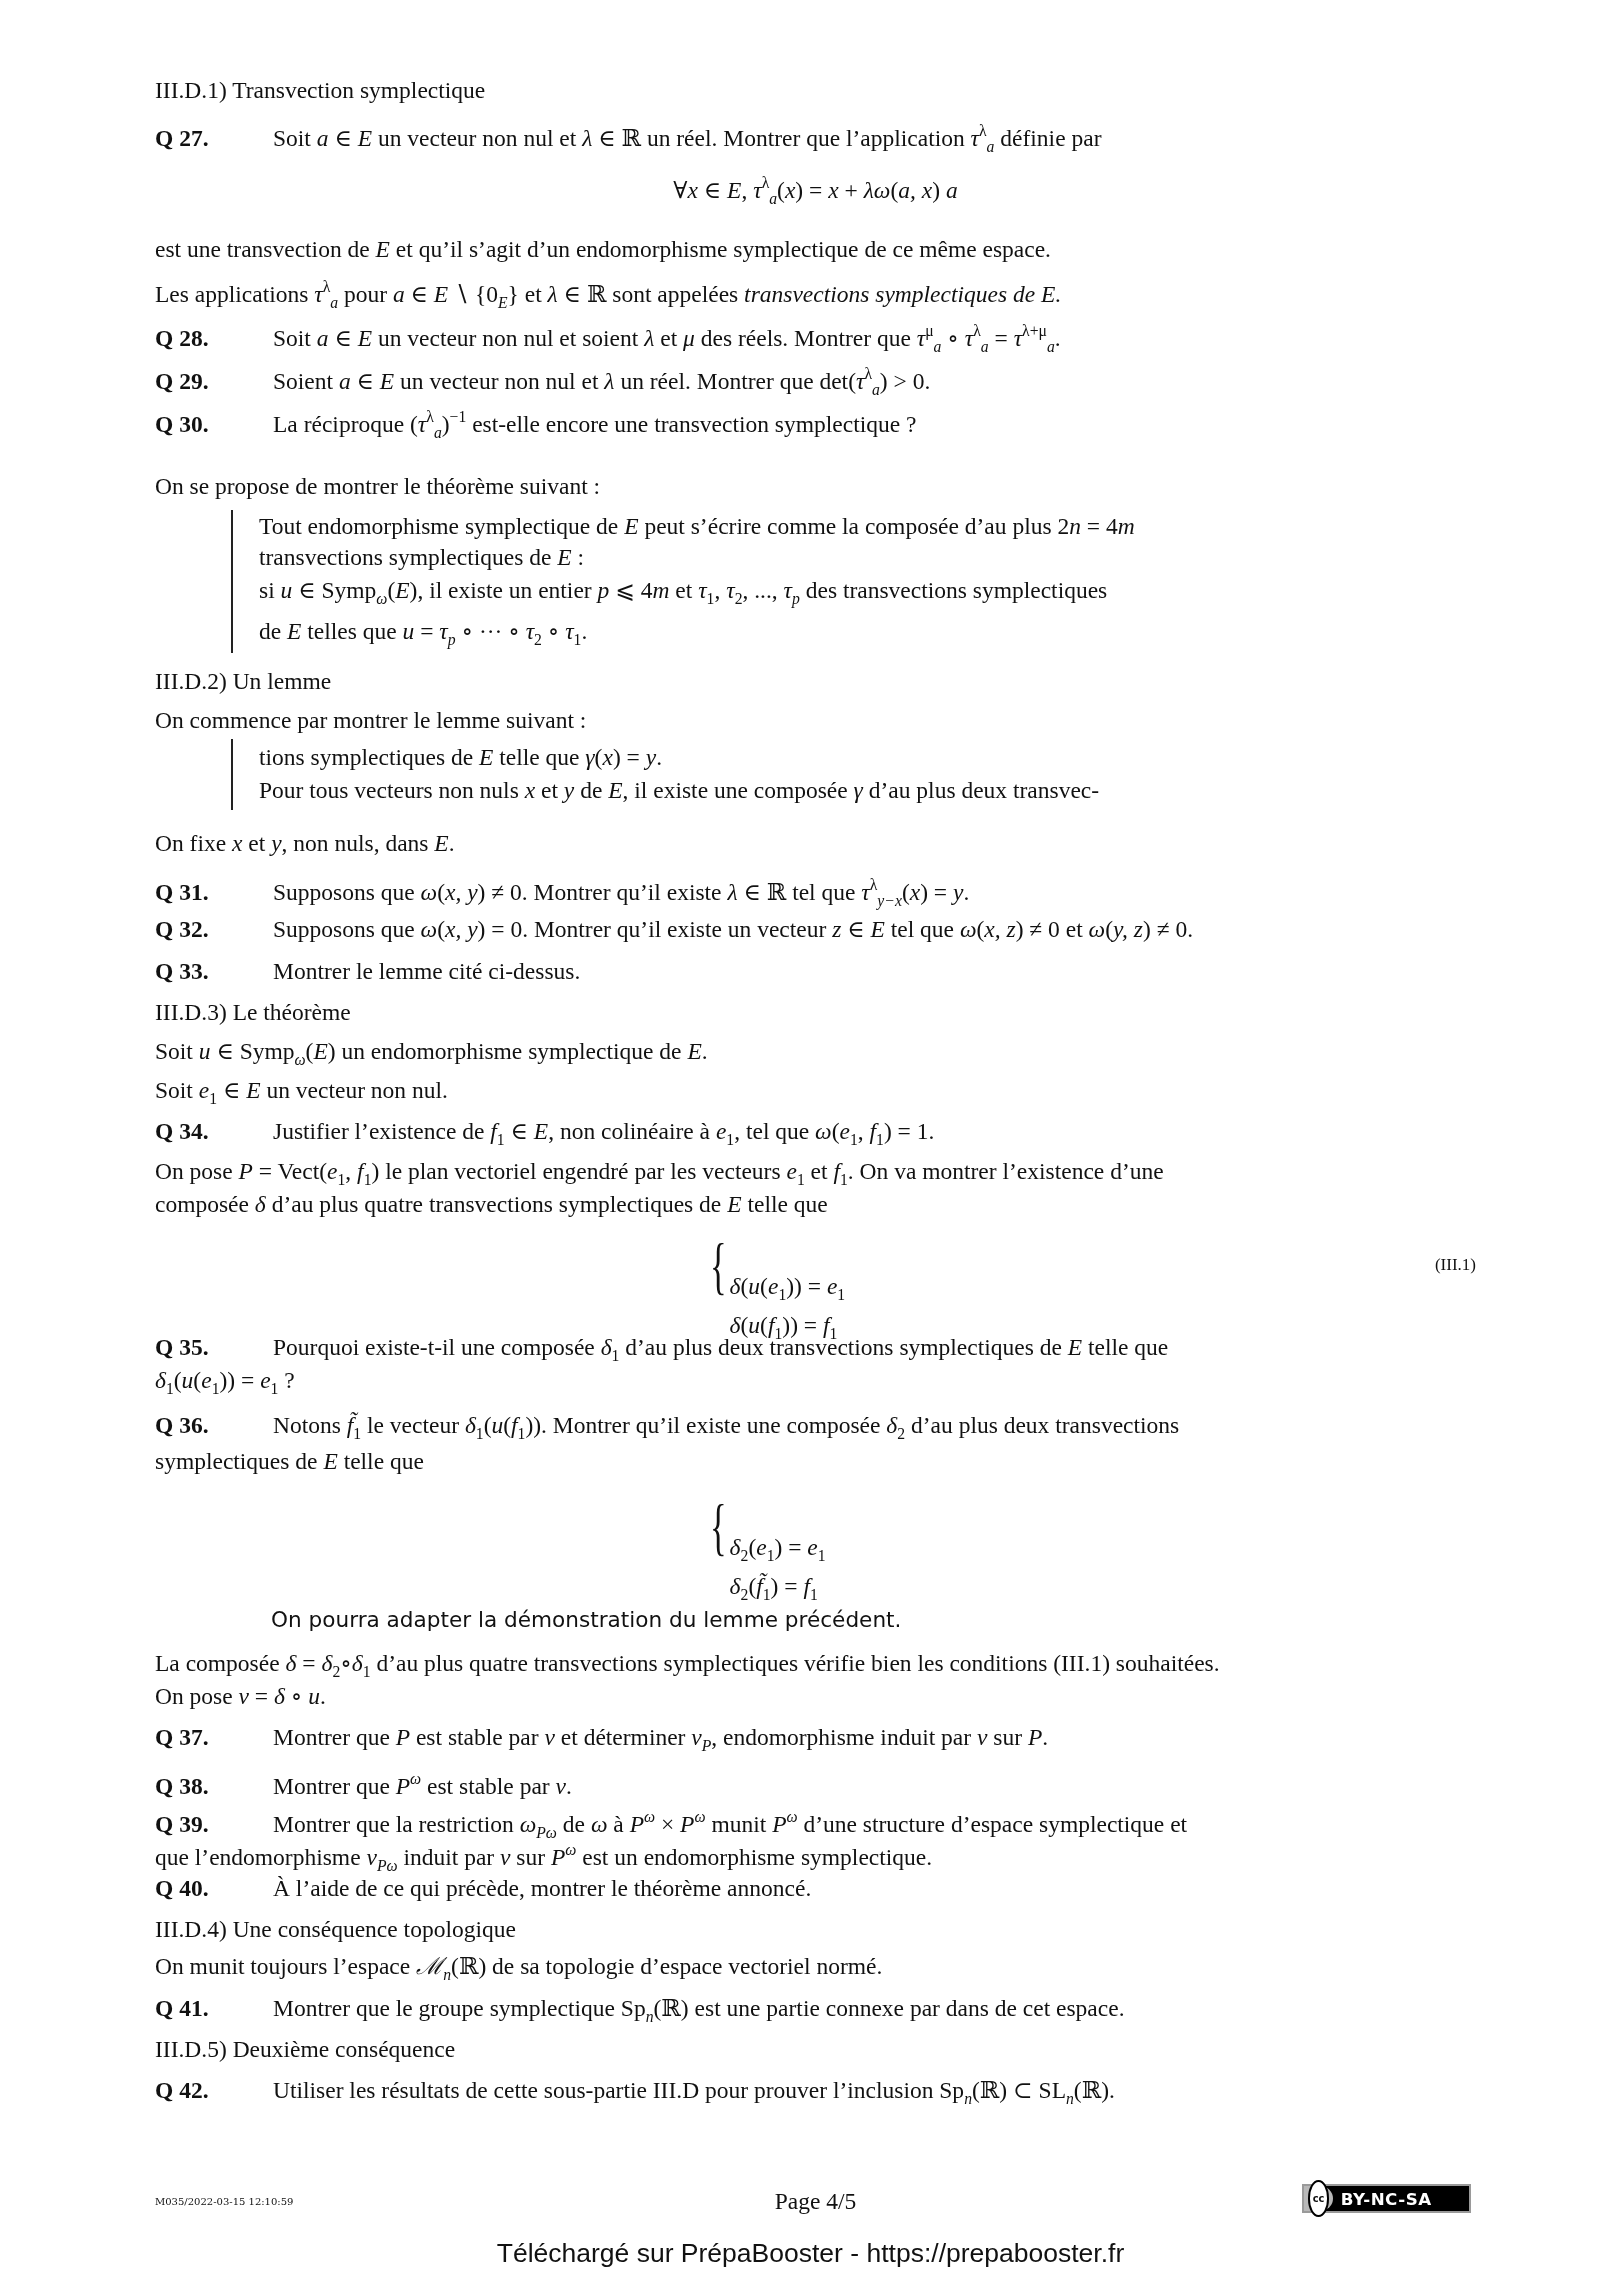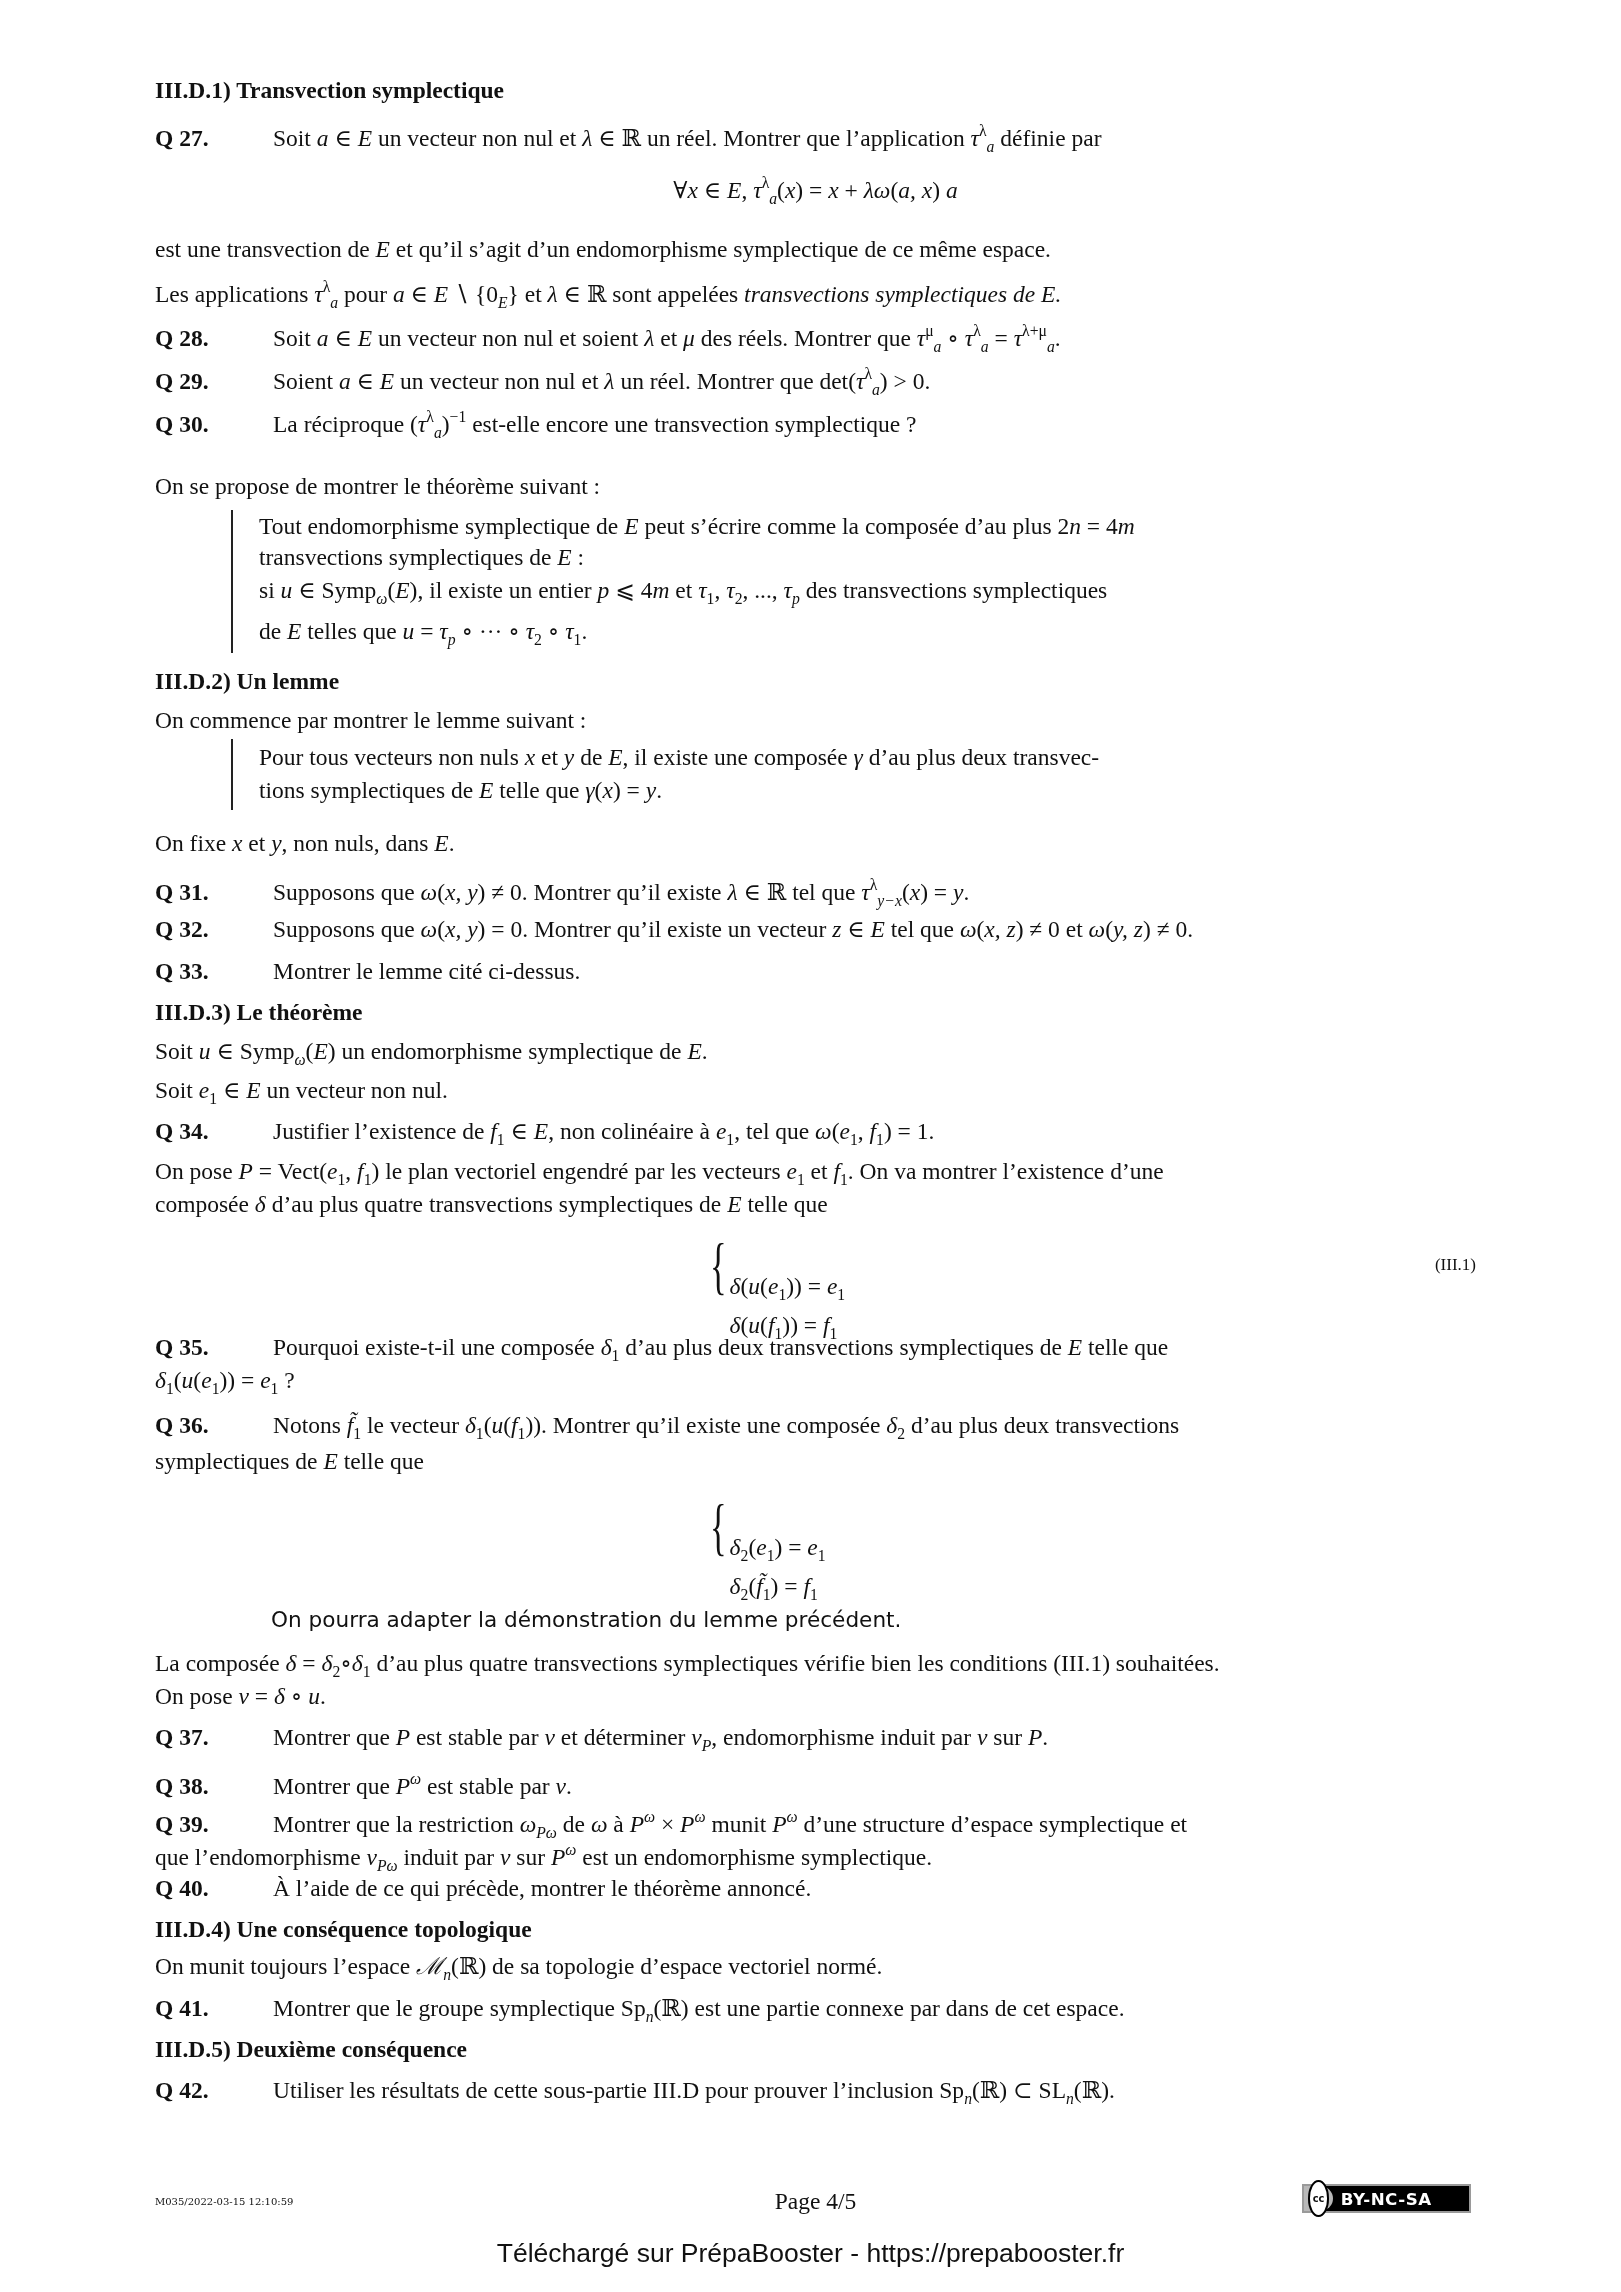--- a/index.html
+++ b/index.html
@@ -2,21 +2,21 @@
 <html><head>
 <meta charset="utf-8">
 <style>
   html, body { margin: 0; padding: 0; background: #ffffff; }
   body { width: 1621px; height: 2293px; position: relative; overflow: hidden;
          font-family: "DejaVu Serif", "Liberation Serif", serif; color: #111; }
   .page { position: absolute; left: 155px; top: 0; width: 1321px; }
   .ln { position: absolute; left: 0; font-size: 23.5px; line-height: 29px; white-space: nowrap;
         font-family: "Liberation Serif", "DejaVu Serif", serif; }
   .ln.justify { white-space: normal; width: 1321px; text-align: justify; text-align-last: left; }
-  .h { font-weight: bold; }
+  .h { font-weight: normal; }
   .qnum { font-weight: bold; display: inline-block; width: 118px; }
   .i { font-style: italic; }
   .sf { font-family: "DejaVu Sans", "Liberation Sans", sans-serif; font-size: 21.6px; }
   .sub { vertical-align: -5.9px; font-size: 15.7px; }
   .sup { vertical-align: 9.8px; font-size: 15.7px; }
   .quote { position: absolute; left: 76px; border-left: 2px solid #222; }
   .qt { position: absolute; left: 104px; font-size: 23.5px; line-height: 33px; white-space: nowrap;
         font-family: "Liberation Serif", "DejaVu Serif", serif; }
   .center { position: absolute; left: 0; width: 1321px; text-align: center; font-size: 23.5px;
             font-family: "Liberation Serif", "DejaVu Serif", serif; }
@@ -64,22 +64,22 @@
     <div><span>Tout endomorphisme symplectique de </span><span class="i">E</span><span> peut s’écrire comme la composée d’au plus 2</span><span class="i">n</span><span> = 4</span><span class="i">m</span></div>
     <div style="margin-top:-2px"><span>transvections symplectiques de </span><span class="i">E</span><span> :</span></div>
     <div><span>si </span><span class="i">u</span><span> ∈ Symp</span><span class="sub i">ω</span><span>(</span><span class="i">E</span><span>), il existe un entier </span><span class="i">p</span><span> ⩽ 4</span><span class="i">m</span><span> et </span><span class="i">τ</span><span class="sub">1</span><span>, </span><span class="i">τ</span><span class="sub">2</span><span>, ..., </span><span class="i">τ</span><span class="sub i">p</span><span> des transvections symplectiques</span></div>
     <div><span>de </span><span class="i">E</span><span> telles que </span><span class="i">u</span><span> = </span><span class="i">τ</span><span class="sub i">p</span><span> ∘ ··· ∘ </span><span class="i">τ</span><span class="sub">2</span><span> ∘ </span><span class="i">τ</span><span class="sub">1</span><span>.</span></div>
   </div>
 
   <div class="ln h" style="top:667px">III.D.2) Un lemme</div>
   <div class="ln" style="top:706px"><span><span>On commence par montrer le lemme suivant :</span></span></div>
   <div class="quote" style="top:739px;height:71px"></div>
   <div class="qt" style="top:741px">
+    <div><span>tions symplectiques de </span><span class="i">E</span><span> telle que </span><span class="i">γ</span><span>(</span><span class="i">x</span><span>) = </span><span class="i">y</span><span>.</span></div>
     <div><span>Pour tous vecteurs non nuls </span><span class="i">x</span><span> et </span><span class="i">y</span><span> de </span><span class="i">E</span><span>, il existe une composée </span><span class="i">γ</span><span> d’au plus deux transvec-</span></div>
-    <div><span>tions symplectiques de </span><span class="i">E</span><span> telle que </span><span class="i">γ</span><span>(</span><span class="i">x</span><span>) = </span><span class="i">y</span><span>.</span></div>
   </div>
   <div class="ln" style="top:829px"><span><span>On fixe </span><span class="i">x</span><span> et </span><span class="i">y</span><span>, non nuls, dans </span><span class="i">E</span><span>.</span></span></div>
 
   <div class="ln" style="top:870px">
     <span class="qnum">Q 31.</span><span><span>Supposons que </span><span class="i">ω</span><span>(</span><span class="i">x, y</span><span>) ≠ 0. Montrer qu’il existe </span><span class="i">λ</span><span> ∈ ℝ tel que </span><span class="i">τ</span><span class="sup">λ</span><span class="sub i">y−x</span><span>(</span><span class="i">x</span><span>) = </span><span class="i">y</span><span>.</span></span>
   </div>
   <div class="ln" style="top:915px">
     <span class="qnum">Q 32.</span><span><span>Supposons que </span><span class="i">ω</span><span>(</span><span class="i">x, y</span><span>) = 0. Montrer qu’il existe un vecteur </span><span class="i">z</span><span> ∈ </span><span class="i">E</span><span> tel que </span><span class="i">ω</span><span>(</span><span class="i">x, z</span><span>) ≠ 0 et </span><span class="i">ω</span><span>(</span><span class="i">y, z</span><span>) ≠ 0.</span></span>
   </div>
   <div class="ln" style="top:957px">

